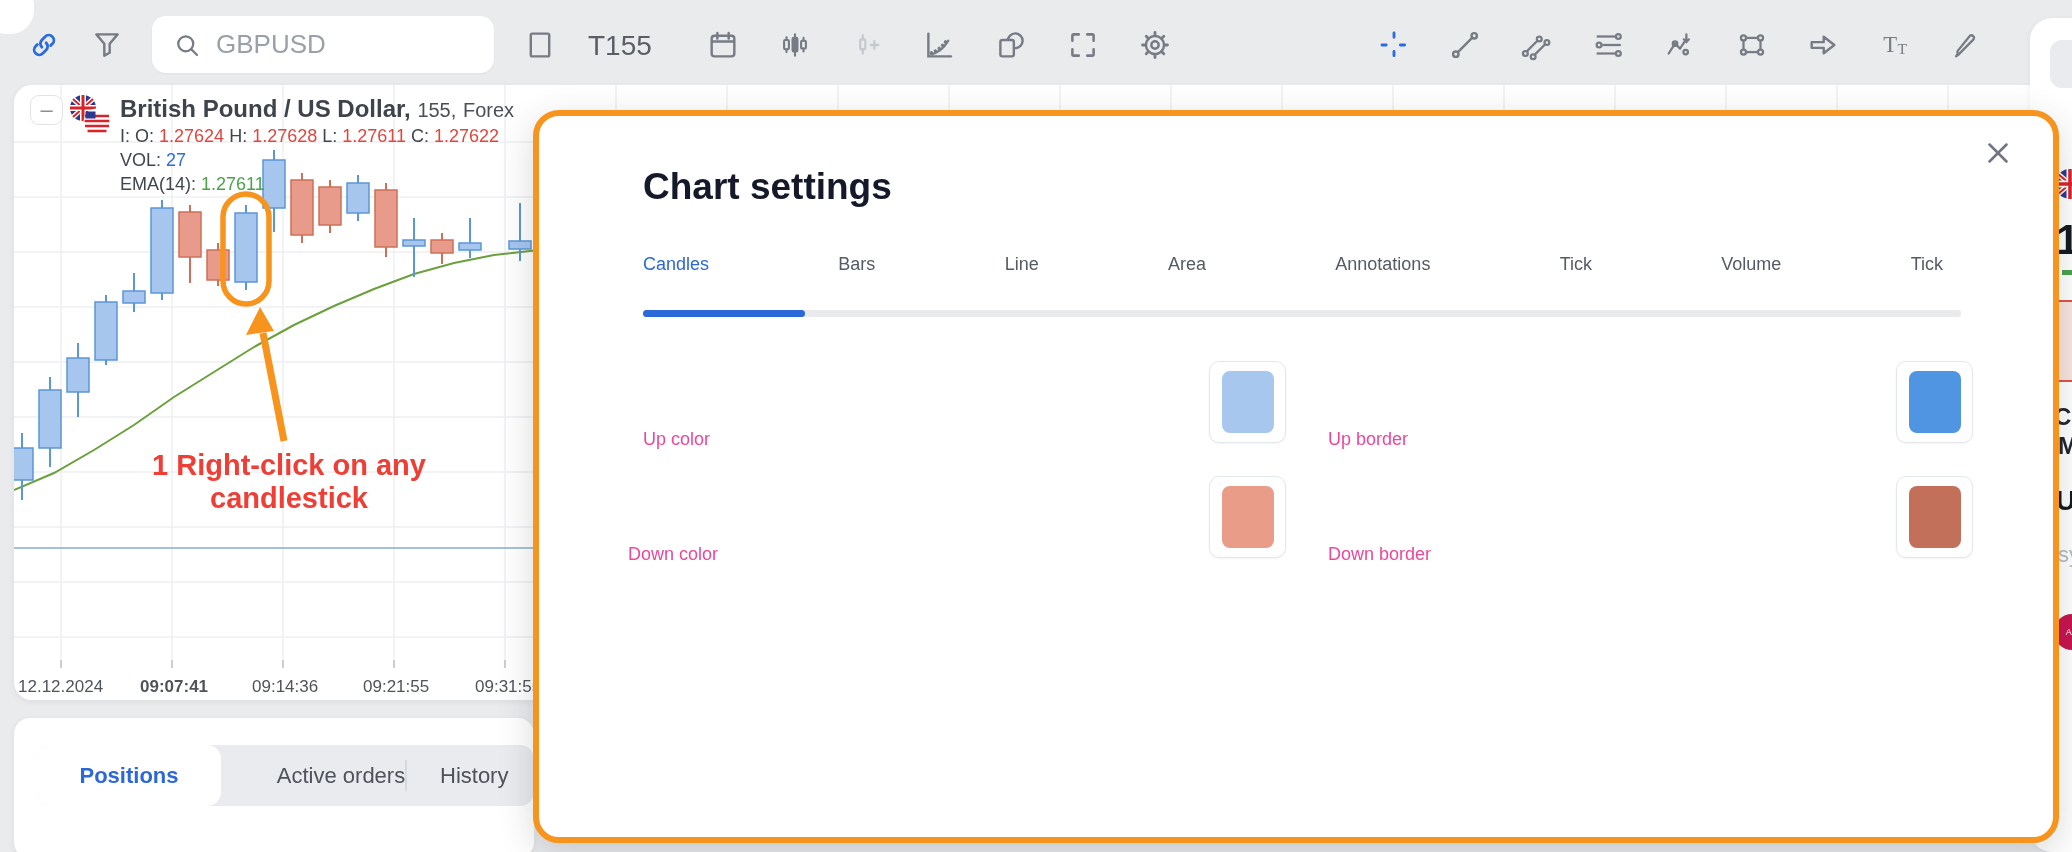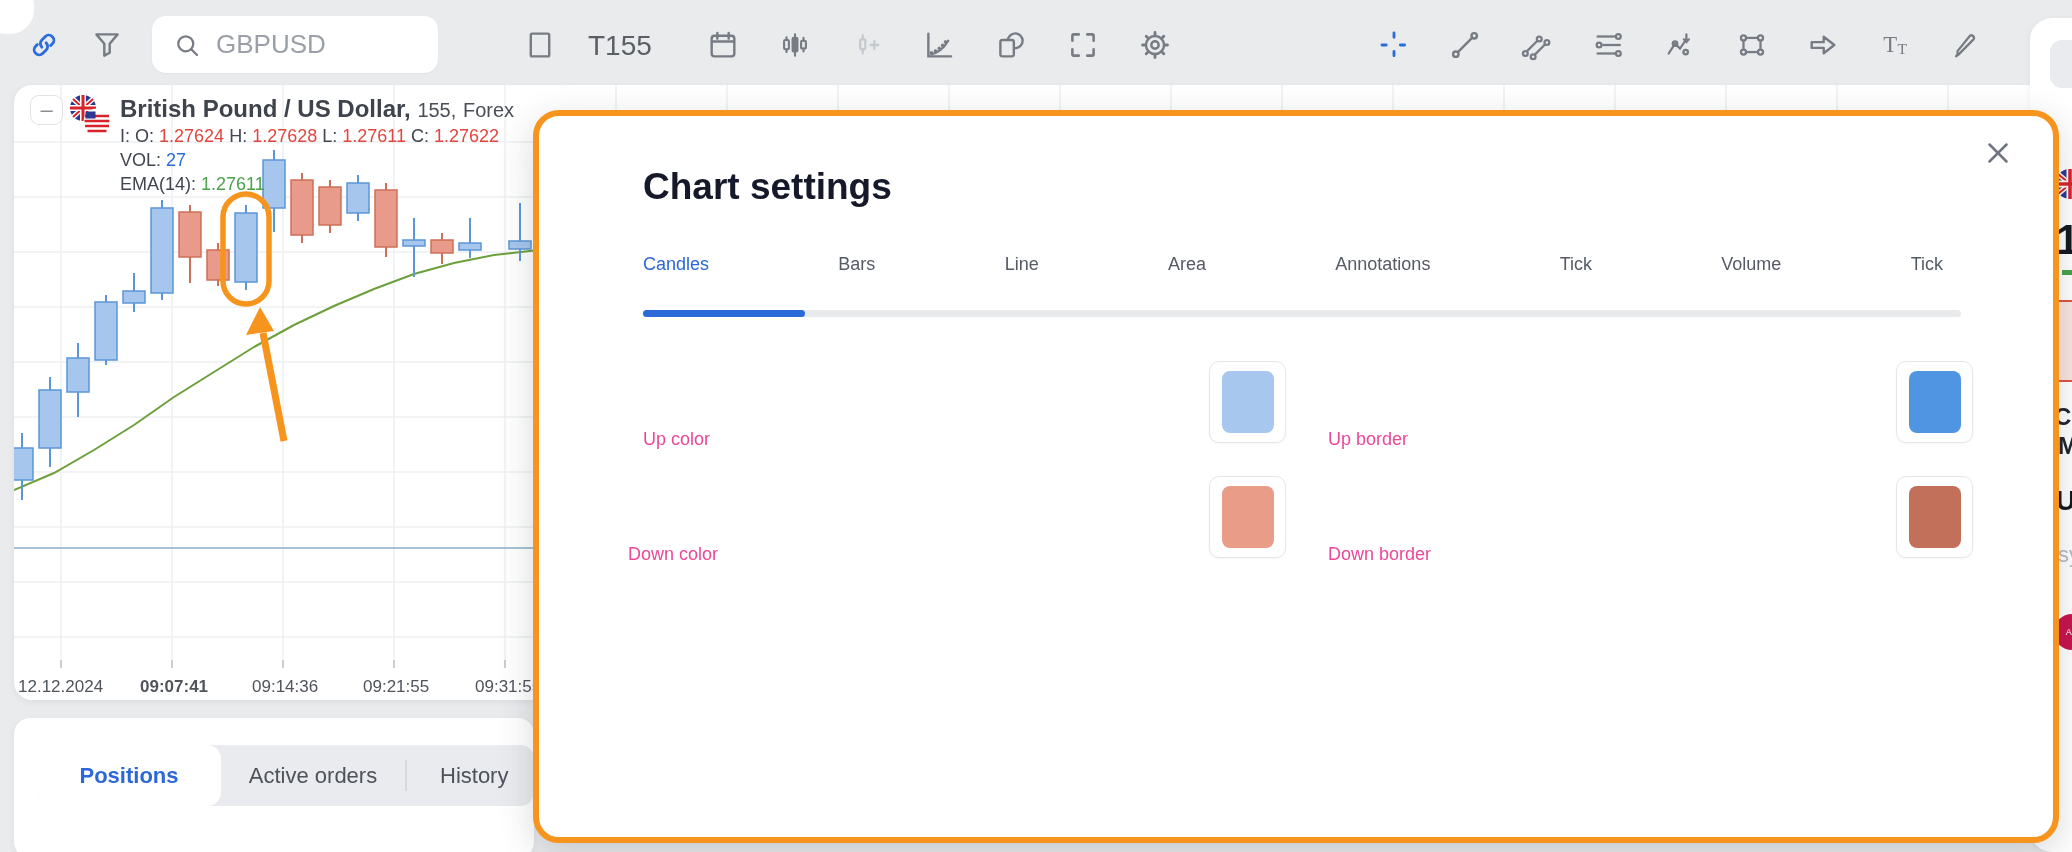--- a/index.html
+++ b/index.html
@@ -7,21 +7,21 @@
     width:2072px;height:852px;position:relative;overflow:hidden;
     background:#e9ebed;
     font-family:"Liberation Sans","DejaVu Sans",sans-serif;
     -webkit-font-smoothing:antialiased;
   }
   .abs{position:absolute;}
   .icon{position:absolute;top:28px;width:34px;height:34px;display:flex;align-items:center;justify-content:center;cursor:pointer;}
   .icon svg{width:34px;height:34px;}
   .card{background:#fff;border-radius:18px;box-shadow:0 2px 6px rgba(60,64,72,.08);}
   
-  .searchbox{position:absolute;left:152px;top:16px;width:286px;height:57px;background:#fff;border-radius:14px;display:flex;align-items:center;box-shadow:0 1px 2px rgba(60,64,72,.05);}
+  .searchbox{position:absolute;left:152px;top:16px;width:342px;height:57px;background:#fff;border-radius:14px;display:flex;align-items:center;box-shadow:0 1px 2px rgba(60,64,72,.05);}
   .searchbox svg{margin-left:20px;width:30px;height:30px;flex:0 0 auto;}
   .searchbox input{border:none;outline:none;background:transparent;font-size:26px;color:#6f747c;margin-left:12px;width:240px;font-family:inherit;}
   .searchbox input::placeholder{color:#9aa0a8;opacity:1;}
   .tlabel{position:absolute;top:30px;font-size:28px;color:#5a5e66;cursor:pointer;}
   
   .sym-line1{font-size:24px;color:#3f434c;white-space:nowrap;}
   .sym-line1 b{font-weight:700;}
   .sym-sub{font-size:20px;color:#4a4e57;}
   .ohlc{font-size:18px;color:#40454f;white-space:nowrap;margin-top:3px;}
   .ohlc .v{color:#e0463d;margin-top:32px;}
@@ -356,32 +356,36 @@
       <span>C:</span> <span class="v">1.27622</span>
     </div>
     <div class="ohlc">
       <span>VOL:</span> <span class="volv">27</span>
     </div>
     <div class="ohlc">
       <span>EMA(14):</span> <span class="emav">1.27611</span>
     </div>
   </div>
 
+  <div class="annot-text" style="left:90px;top:364px;width:370px;">
+    <div>1 Right-click on any</div>
+    <div>candlestick</div>
+  </div>
 
   <span class="timelabel" style="left:4px;">12.12.2024</span>
   <span class="timelabel" style="left:126px;font-weight:bold;">09:07:41</span>
   <span class="timelabel" style="left:238px;">09:14:36</span>
   <span class="timelabel" style="left:349px;">09:21:55</span>
   <span class="timelabel" style="left:461px;">09:31:55</span>
 </div>
 
 <div class="abs card" style="left:14px;top:718px;width:520px;height:140px;overflow:hidden;border-radius:16px;">
   <div class="btabs">
     <div class="btab active" style="left:0;width:184px;">Positions</div>
-    <div class="btab" style="left:184px;width:184px;">Active orders</div>
+    <div class="btab" style="left:184px;width:184px;padding-left:28px;">Active orders</div>
     <div class="btab-div"></div>
     <div class="btab" style="left:403px;width:130px;justify-content:flex-start;">History</div>
   </div>
 </div>
 
 <div class="rpanel">
   <div class="abs" style="left:20px;top:22px;width:42px;height:48px;background:#e9ebee;border-radius:12px;"></div>
   <div class="abs" style="left:22px;top:146px;width:44px;height:52px;">
     <svg width="44" height="52" viewBox="0 0 44 52">
       <circle cx="18" cy="20" r="15" fill="#2b3990"></circle>

